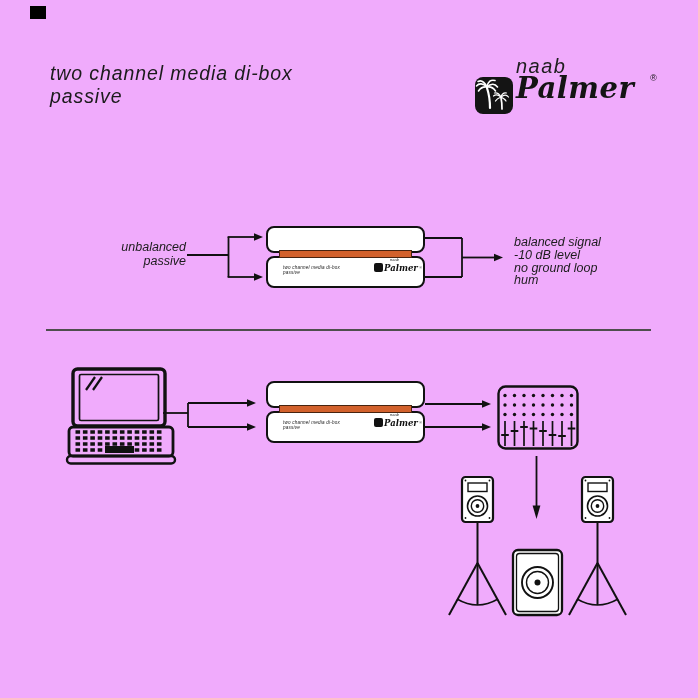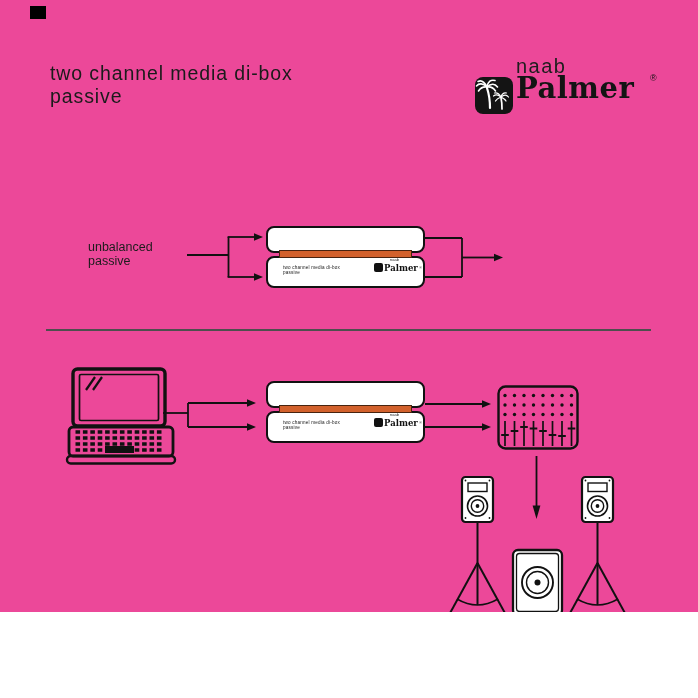--- a/index.html
+++ b/index.html
@@ -1,34 +1,34 @@
 <!DOCTYPE html>
 <html><head>
 <meta charset="utf-8">
 <style>
   * { margin:0; padding:0; box-sizing:border-box; }
   html,body { background:#fff; }
   .page {
-    position:relative; width:698px; height:612px; background:#ec4899;
-    font-family:"Liberation Sans", sans-serif; color:#1c1c1c; overflow:hidden;
+    position:relative; width:698px; height:698px; background:#f0abfc;
+    font-family:"Liberation Sans", sans-serif; color:#1c1c1c; overflow:hidden;font-style:italic;
   }
   .abs { position:absolute; }
 
   .corner-mark { left:30px; top:6px; width:16px; height:13px; background:#000; }
 
   .title { left:50px; top:62px; font-size:19.5px; line-height:23px; letter-spacing:0.9px; color:#1b1b1b; }
 
   
   .brand-sub  { left:516px; top:55px; font-size:20px; letter-spacing:1.5px; color:#1e1e1e; }
   .palm-badge { left:475px; top:77px; width:38px; height:37px; background:#141414; border-radius:8px; }
   .brand-name { left:516px; top:71px; font-family:"DejaVu Serif", serif; font-weight:bold; font-size:29px; letter-spacing:0.5px; color:#141414; }
   .brand-reg  { left:650px; top:73px; font-size:9px; color:#141414; }
 
   
-  .input-label  { left:88px;  top:241px; width:98px; font-size:12.5px; line-height:13.5px; color:#1c1c1c; }
+  .input-label  { left:88px;  top:241px; width:98px; text-align:right; font-size:12.5px; line-height:13.5px; color:#1c1c1c; }
   .output-label { left:514px; top:236px; width:130px; font-size:12.5px; line-height:12.8px; color:#1c1c1c; }
 
   .divider { left:46px; top:329px; width:605px; height:1.6px; background:#4e4e4e; }
 
   
   .device { position:absolute; width:159px; height:62px; }
   .device .lid   { position:absolute; left:0; top:0;    width:159px; height:27px; border:2px solid #111; border-radius:8px; background:#fff; }
   .device .shell { position:absolute; left:0; top:30px; width:159px; height:32px; border:2px solid #111; border-radius:8px; background:#fff; }
   .device .stripe{ position:absolute; left:13px; top:24px; width:133px; height:8px; background:#d2612c; border:1.5px solid #47230f; z-index:2; }
   .dev-label { position:absolute; left:17px; top:39px; font-size:4.6px; line-height:5.4px; letter-spacing:0.2px; color:#1a1a1a; z-index:3; }
@@ -120,20 +120,26 @@
   <svg class="abs" style="left:424px; top:230px;" width="92" height="52" viewBox="0 0 92 52">
     <g stroke="#111" stroke-width="1.8" fill="none">
       <line x1="1" y1="8" x2="38" y2="8"></line>
       <line x1="1" y1="47" x2="38" y2="47"></line>
       <line x1="38" y1="8" x2="38" y2="47"></line>
       <line x1="38" y1="27.5" x2="70" y2="27.5"></line>
     </g>
     <polygon points="70,23.7 79,27.5 70,31.3" fill="#111"></polygon>
   </svg>
 
+  <div class="abs output-label">
+    <div>balanced signal</div>
+    <div>-10 dB level</div>
+    <div>no ground loop</div>
+    <div>hum</div>
+  </div>
 
   <div class="abs divider"></div>
 
   <svg class="abs" style="left:62px; top:364px;" width="115" height="102" viewBox="0 0 115 102">
     <g stroke="#111" fill="none">
       <rect x="11" y="5" width="92" height="57" rx="4.5" stroke-width="3.4"></rect>
       <rect x="17.5" y="10.5" width="79" height="46" rx="1.5" stroke-width="1.7"></rect>
       <line x1="24" y1="26" x2="33" y2="13" stroke-width="2.2"></line>
       <line x1="31" y1="26" x2="40" y2="13" stroke-width="2.2"></line>
       <rect x="7" y="63" width="104" height="29" rx="4" stroke-width="2.8"></rect>

